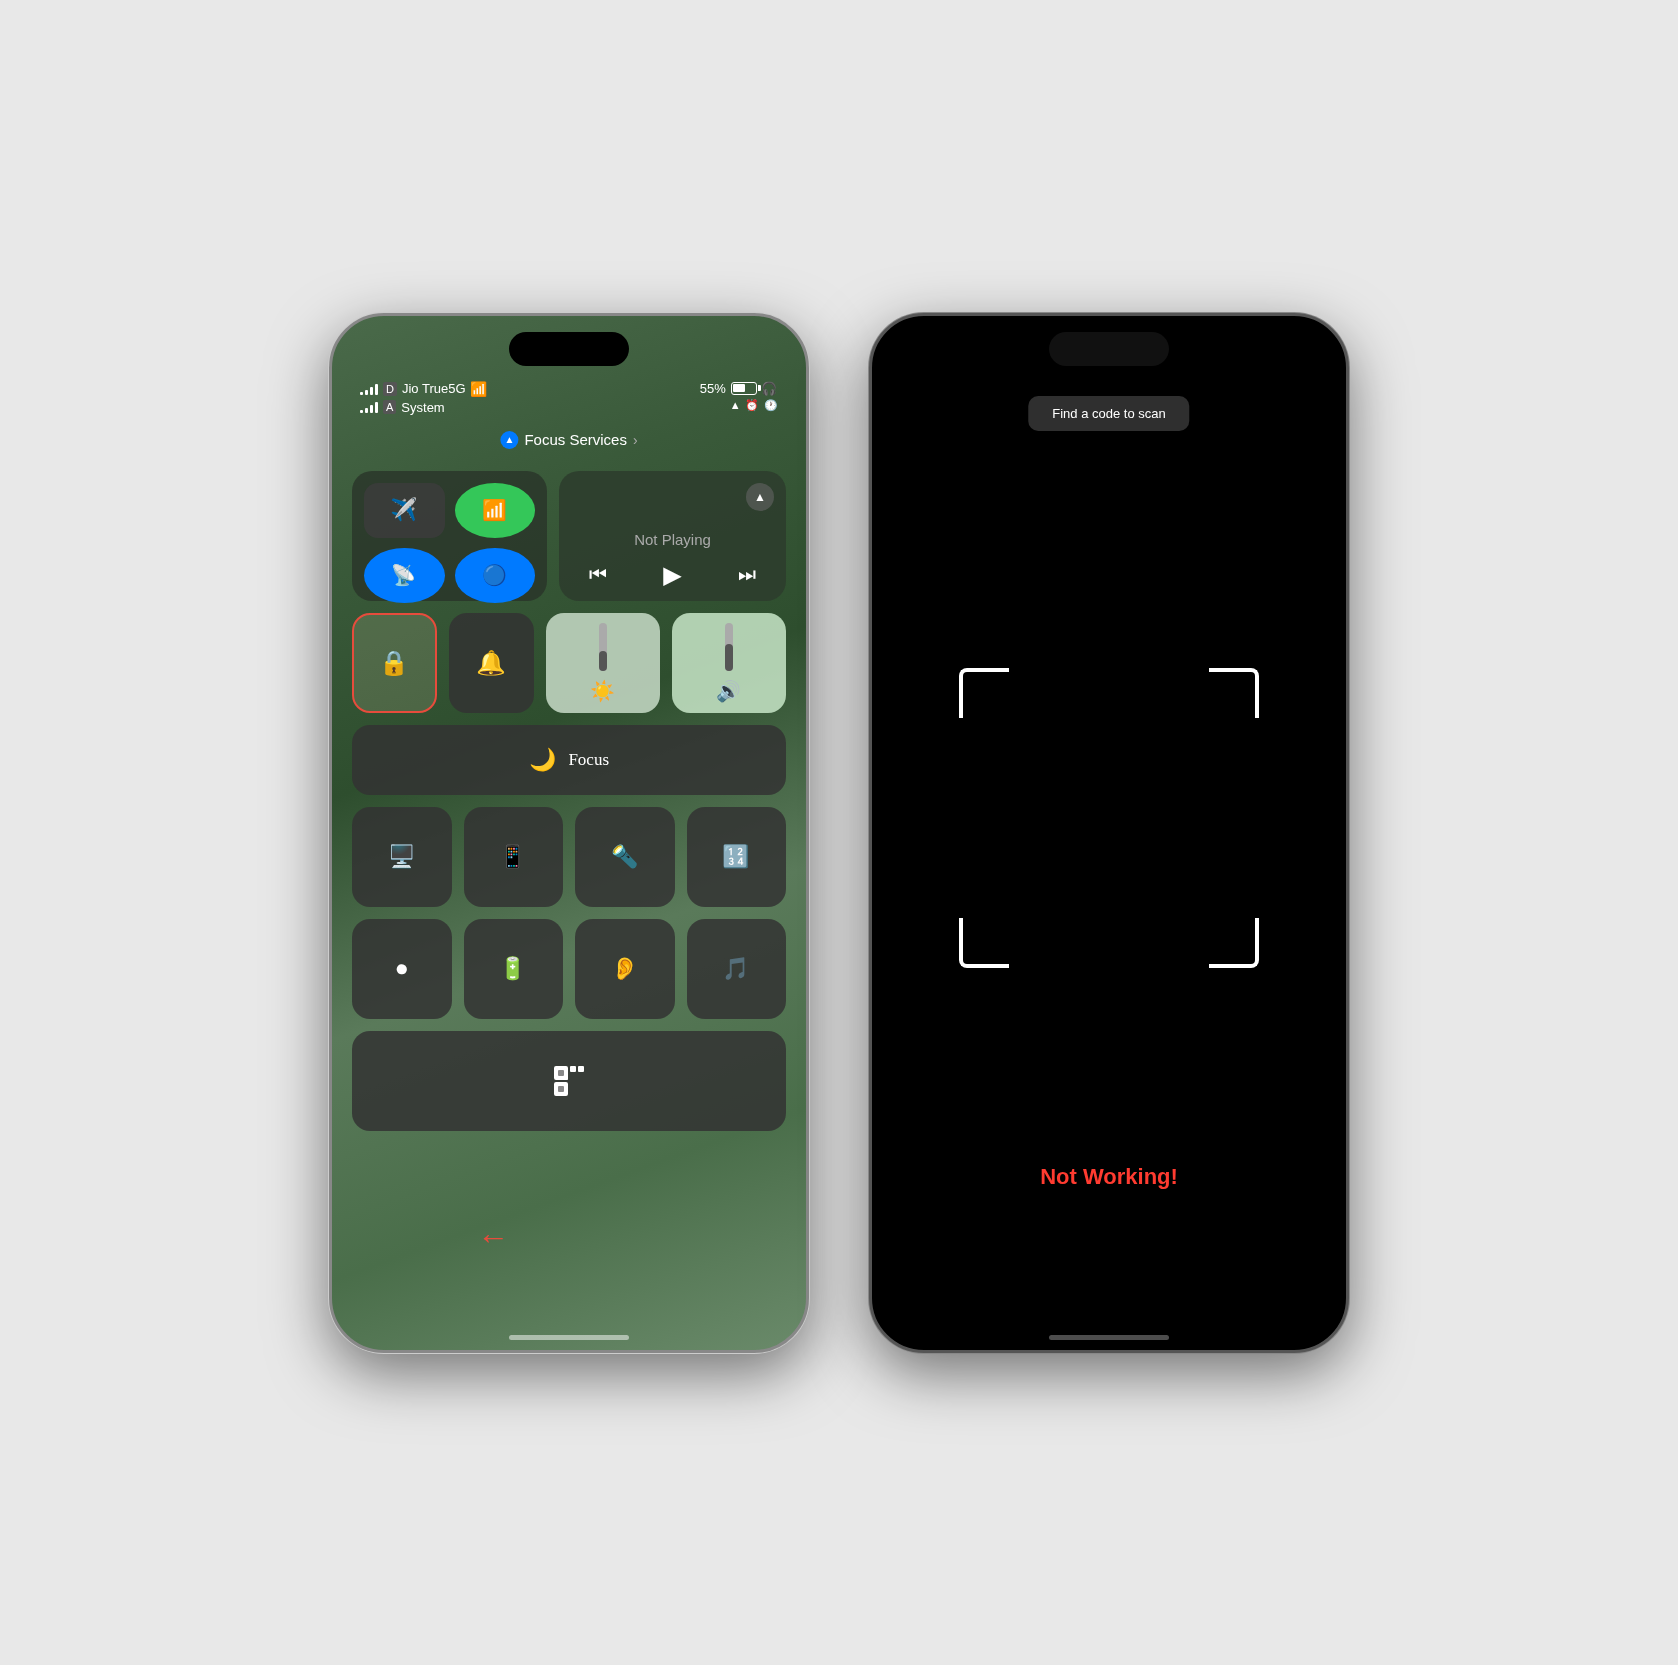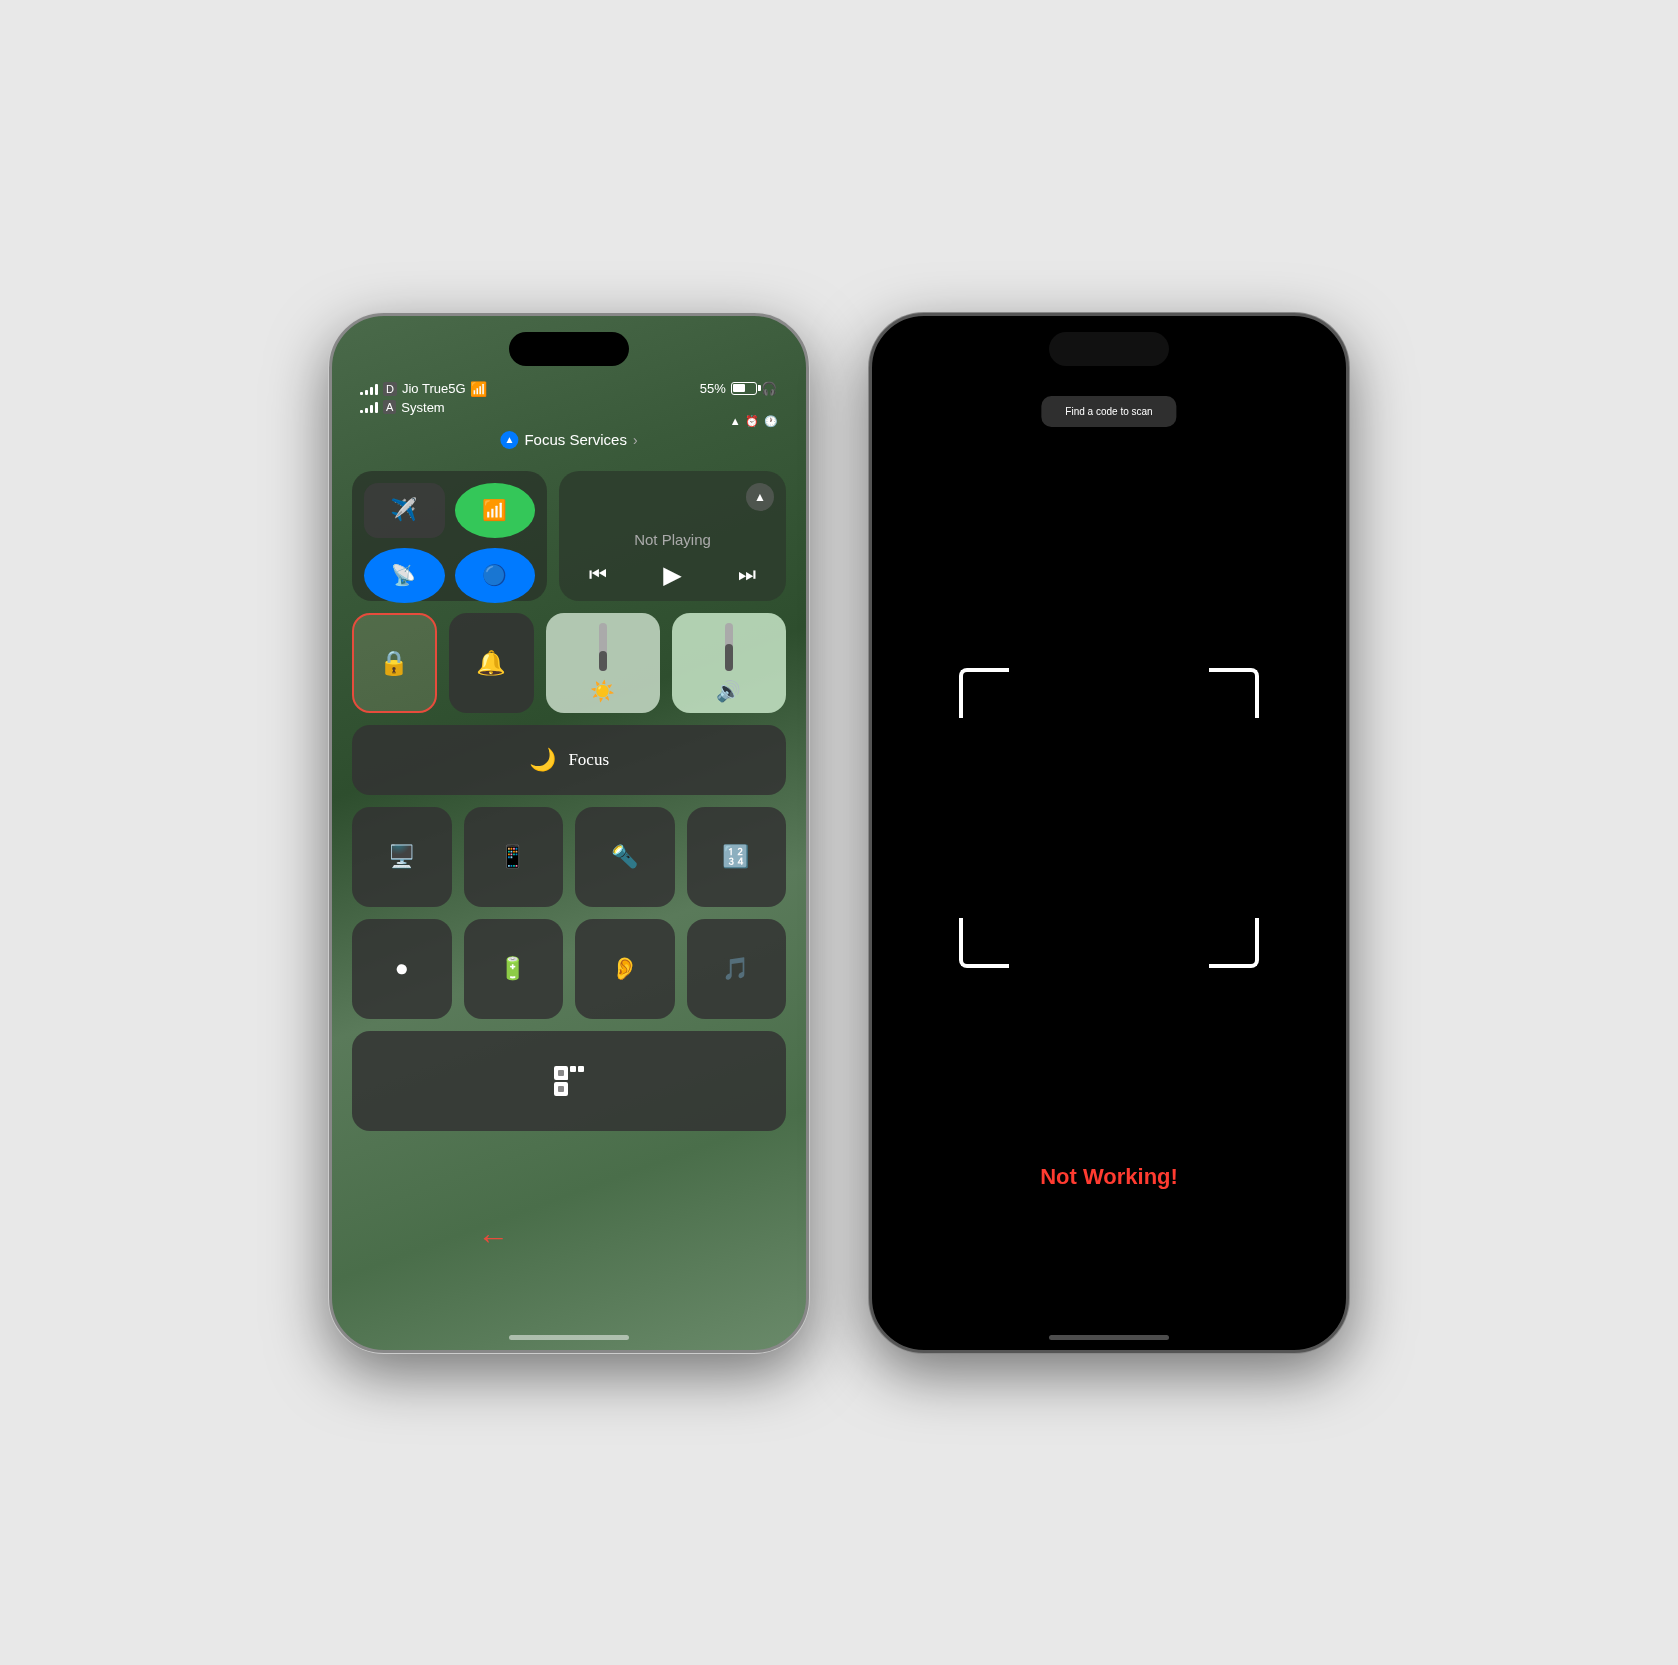--- a/index.html
+++ b/index.html
@@ -98,21 +98,21 @@
     }
     .bar-1 { height: 3px; }
     .bar-2 { height: 5px; }
     .bar-3 { height: 8px; }
     .bar-4 { height: 11px; }
 
     .status-right {
       display: flex;
       flex-direction: column;
       align-items: flex-end;
-      gap: 19px;
+      gap: 3px;
     }
 
     .battery-row {
       display: flex;
       align-items: center;
       gap: 5px;
       color: #fff;
       font-size: 13px;
       font-weight: 500;
     }
@@ -298,21 +298,21 @@
 
     .find-code-tooltip {
       position: absolute;
       top: 80px;
       left: 50%;
       transform: translateX(-50%);
       background: rgba(50,50,50,0.95);
       color: #fff;
       padding: 10px 24px;
       border-radius: 10px;
-      font-size: 10px;
+      font-size: 13px;
       white-space: nowrap;
       z-index: 10;
     }
 
     .qr-viewfinder {
       position: absolute;
       top: 50%;
       left: 50%;
       transform: translate(-50%, -55%);
       width: 300px;

